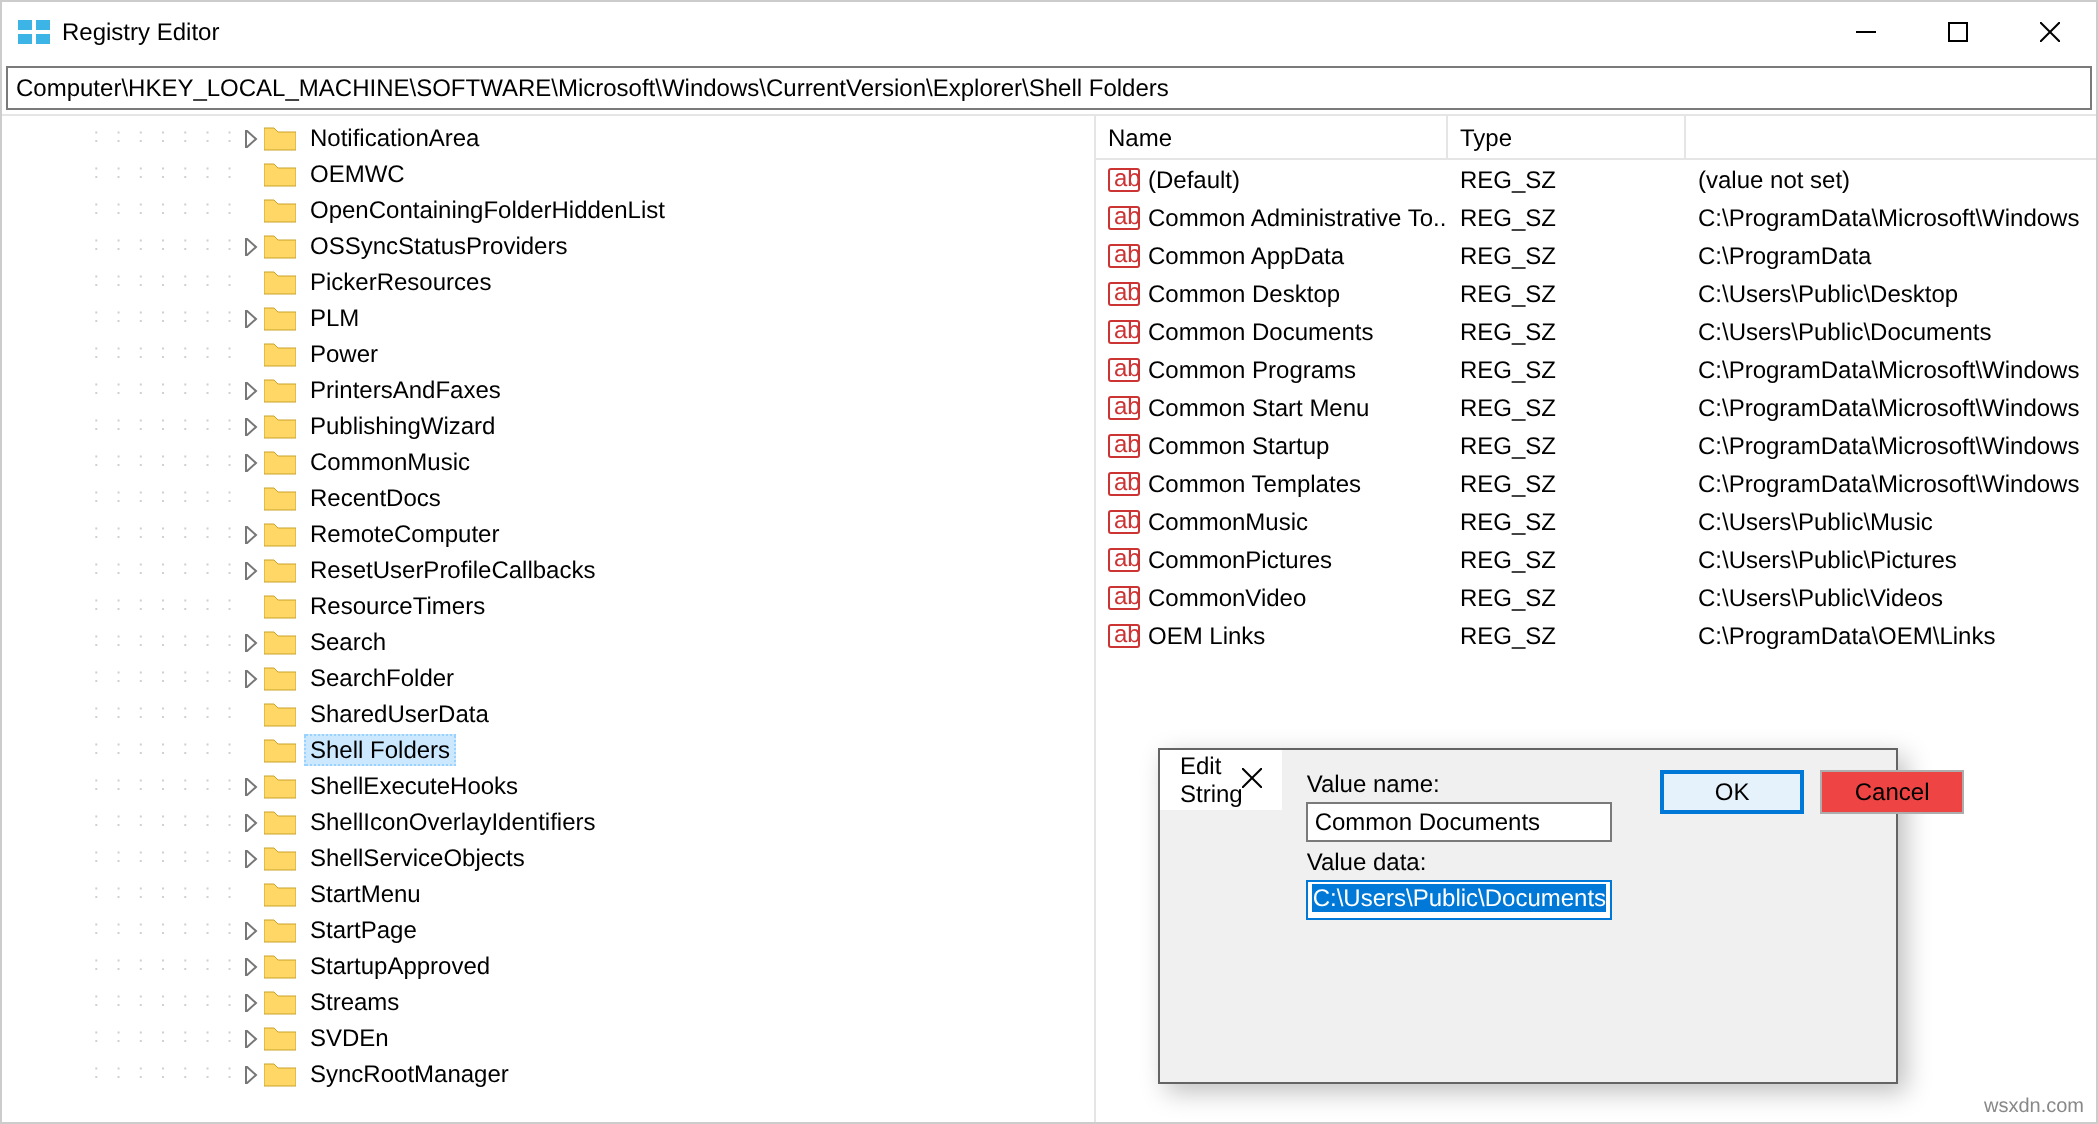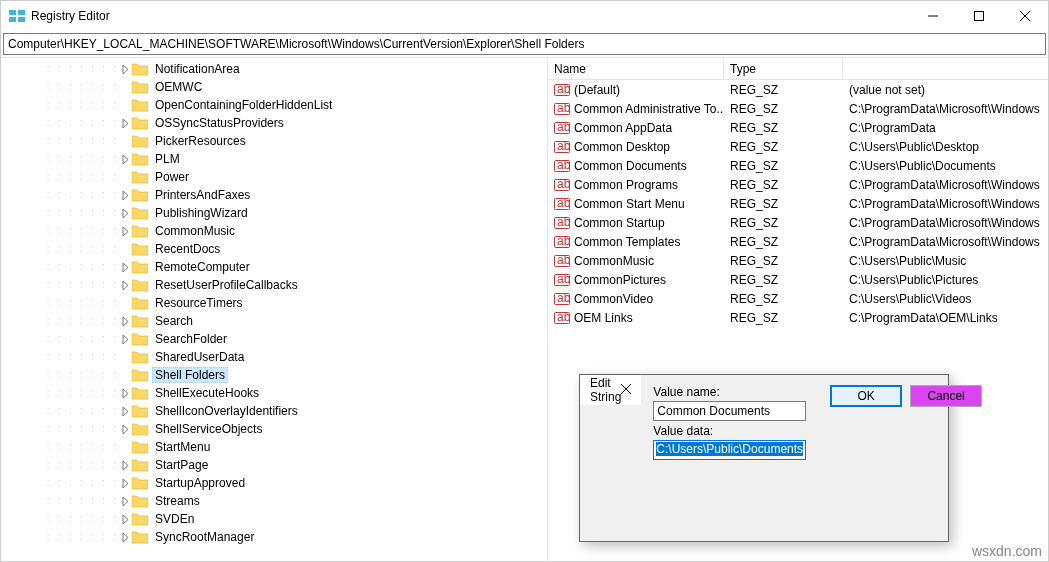--- a/index.html
+++ b/index.html
@@ -31,23 +31,23 @@
 .list-body .row > div { padding-left: 6px; overflow: hidden; white-space: nowrap; text-overflow: ellipsis; }
 .val-icon { width: 16px; height: 16px; margin-right: 4px; flex-shrink: 0; }
 .dialog { position: absolute; left: 578px; top: 373px; width: 370px; height: 168px; background: #f0f0f0; border: 1px solid #646464; box-shadow: 4px 4px 12px rgba(0,0,0,.25); display: flex; flex-direction: row; }
 .dialog-title { height: 30px; display: flex; align-items: center; padding: 0 10px; background: #fff; }
 .dialog-title .t { flex: 1; }
 .dialog-body { flex: 1; padding: 6px 12px; }
 .dialog-body label { display: block; margin-top: 4px; margin-bottom: 2px; }
 .dialog-body input { width: 100%; height: 20px; border: 1px solid #7a7a7a; padding: 1px 3px; font-family: inherit; font-size: 12px; background: #fff; }
 .seltext { background: #0078d7; color: #fff; }
 .dialog-buttons { height: 42px; display: flex; justify-content: flex-end; align-items: center; gap: 8px; padding: 0 12px; }
-.dialog-buttons button { width: 72px; height: 22px; border: 1px solid #adadad; background: #d946ef; }
+.dialog-buttons button { width: 72px; height: 22px; border: 1px solid #adadad; background: #ef4444; }
 .dialog-buttons button.def { border: 2px solid #0078d7; background: #e5f1fb; }
-.watermark { position: absolute; right: 6px; bottom: 2px; font-size: 14px; color: #888; }
+.watermark { position: absolute; right: 6px; bottom: 2px; font-size: 10px; color: #888; }
 </style>
 </head>
 <body>
 
 <div class="window">
   <div class="titlebar">
     <span class="app-icon">
       <svg viewBox="0 0 16 16">
           <rect x="0" y="2" width="7" height="5" fill="#3cb4e6"></rect>
           <rect x="9" y="2" width="7" height="5" fill="#3cb4e6"></rect>

